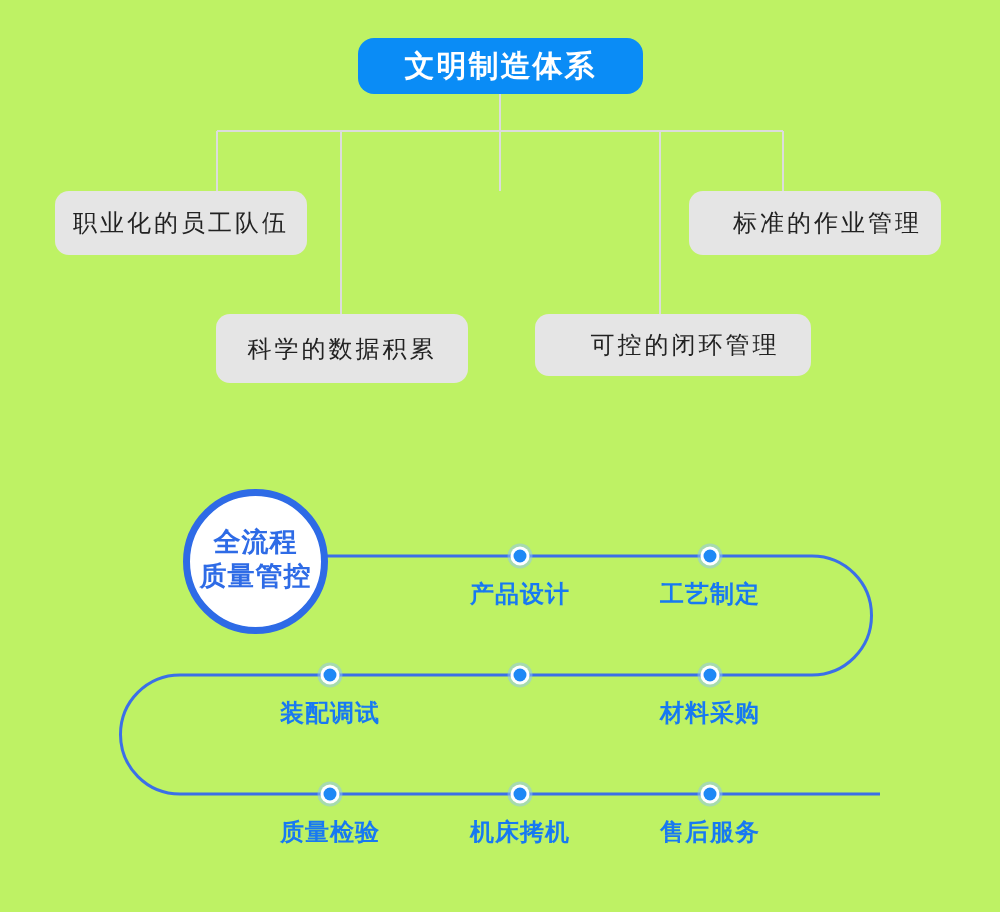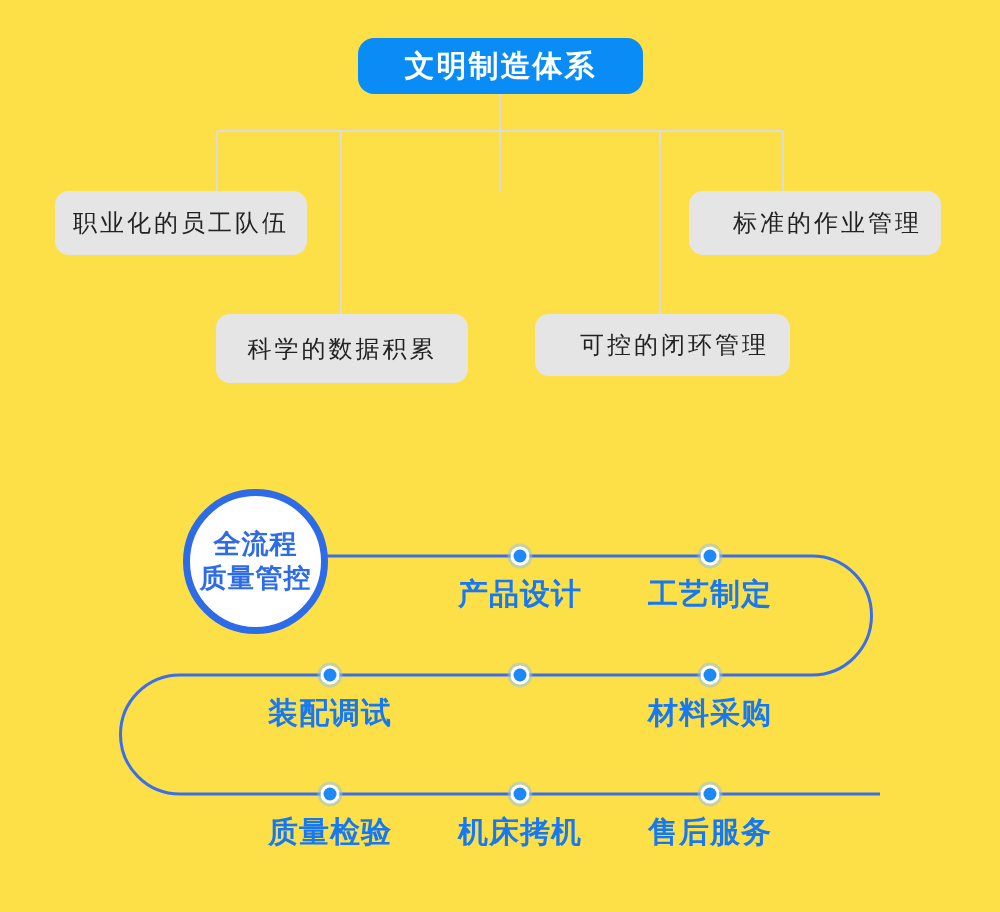--- a/index.html
+++ b/index.html
@@ -4,21 +4,21 @@
 <style>
   * { margin: 0; padding: 0; box-sizing: border-box; }
   body {
     background: #ffffff;
     font-family: "Liberation Sans", "DejaVu Sans", sans-serif;
   }
   .canvas {
     position: relative;
     width: 1000px;
     height: 912px;
-    background: #fde047;
+    background: #bef264;
     overflow: hidden;
   }
   svg.layer {
     position: absolute;
     left: 0; top: 0;
     width: 1000px; height: 912px;
   }
   
   .root-box {
     position: absolute;
@@ -43,48 +43,49 @@
     letter-spacing: 3px;
     display: flex;
     align-items: center;
     justify-content: center;
     white-space: nowrap;
   }
   .gb1 { left: 55px;  top: 191px; width: 252px; height: 64px; }
   .gb2 { left: 373px; top: 191px; width: 254px; height: 64px; }
   .gb3 { left: 689px; top: 191px; width: 252px; height: 64px; padding-left: 25px; }
   .gb4 { left: 216px; top: 314px; width: 252px; height: 69px; }
-  .gb5 { left: 535px; top: 314px; width: 255px; height: 62px; padding-left: 24px; }
+  .gb5 { left: 535px; top: 314px; width: 276px; height: 62px; padding-left: 24px; }
   
   .hub-circle {
     position: absolute;
     left: 183px; top: 489px;
     width: 145px; height: 145px;
     background: #ffffff;
     border: 7px solid #2e6be6;
     border-radius: 50%;
     display: flex;
     flex-direction: column;
     align-items: center;
     justify-content: center;
     color: #2e6be6;
     font-size: 27px;
     font-weight: bold;
     line-height: 1.25;
     letter-spacing: 1px;
     text-align: center;
+    font-family: Liberation Mono, monospace;
   }
   .step-label {
     position: absolute;
     width: 170px;
     height: 32px;
     line-height: 32px;
     text-align: center;
     color: #1779f2;
-    font-size: 30px;
+    font-size: 24px;
     font-weight: bold;
     letter-spacing: 1px;
     white-space: nowrap;
   }
   .r1 { top: 578px; }
   .r2 { top: 697px; }
   .r3 { top: 816px; }
   .c1 { left: 245px; }
   .c2 { left: 435px; }
   .c3 { left: 625px; }

